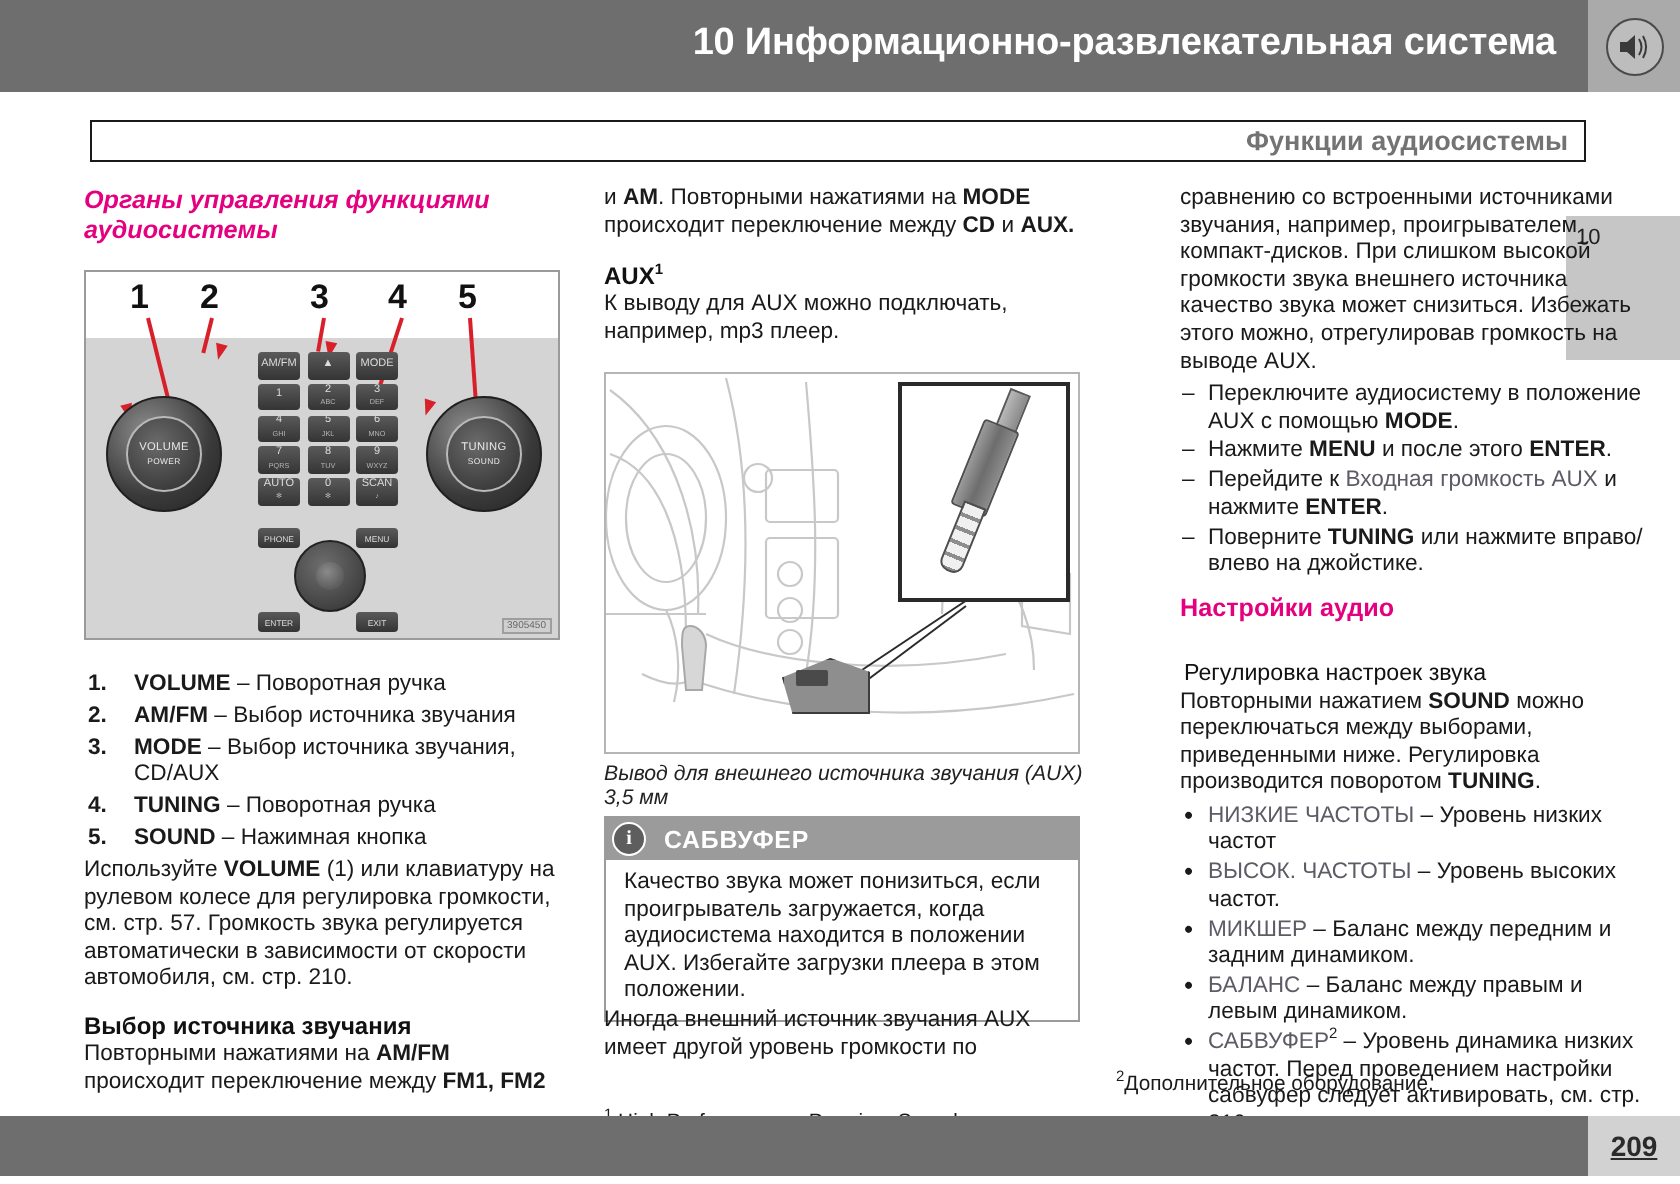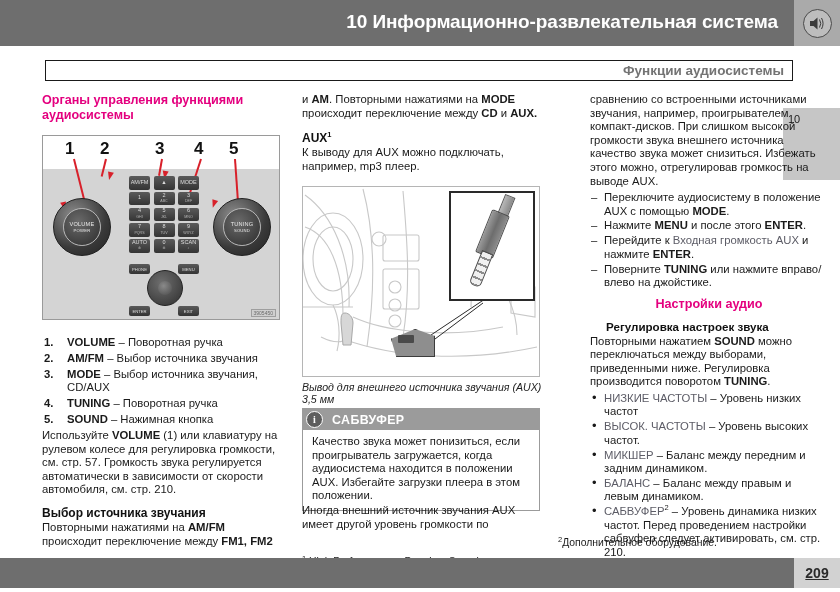--- a/index.html
+++ b/index.html
@@ -89,43 +89,43 @@
   }
 
   
   .col {
     position: absolute;
     top: 93px;
     width: 238px;
     font-size: 11.3px;
     line-height: 13.6px;
   }
-  .col-1 { left: 42px; }
+  .col-1 { left: 42px; font-style: italic; }
   .col-2 { left: 302px; }
   .col-3 { left: 590px; }
 
   .h-red {
     color: #e4007f;
     font-weight: bold;
     font-size: 12.6px;
     line-height: 14.6px;
     margin: 0 0 5px 0;
   }
   .h-black {
     color: #111;
     font-weight: bold;
     font-size: 12px;
     line-height: 14px;
     margin: 9px 0 1px 0;
   }
   .h-sub {
     color: #111;
-    font-weight: bold;
+    font-weight: normal;
     font-size: 11.6px;
-    margin: 0 0 1px 16px;
+    margin: 0 0 1px 2px;
   }
   p.body {
     margin: 0 0 0 0;
   }
   b { font-weight: bold; }
 
   
   ol.num {
     list-style: none;
     margin: 6px 0 0 0;
@@ -622,21 +622,21 @@
 <div class="col col-3">
   <p class="body">сравнению со встроенными источниками звучания, например, проигрывателем компакт-дисков. При слишком высокой громкости звука внешнего источника качество звука может снизиться. Избежать этого можно, отрегулировав громкость на выводе AUX.</p>
 
   <ul class="dash">
     <li><span class="mk">–</span><span>Переключите аудиосистему в положение AUX с помощью </span><b>MODE</b><span>.</span></li>
     <li><span class="mk">–</span><span>Нажмите </span><b>MENU</b><span> и после этого </span><b>ENTER</b><span>.</span></li>
     <li><span class="mk">–</span><span>Перейдите к </span><span class="grayword">Входная громкость AUX</span><span> и нажмите </span><b>ENTER</b><span>.</span></li>
     <li><span class="mk">–</span><span>Поверните </span><b>TUNING</b><span> или нажмите вправо/влево на джойстике.</span></li>
   </ul>
 
-  <div class="h-red" style="margin-top:7px; margin-bottom:9px;text-align:center;">Настройки аудио</div>
+  <div class="h-red" style="margin-top:7px; margin-bottom:19px;">Настройки аудио</div>
 
   <div class="h-sub">Регулировка настроек звука</div>
   <p class="body"><span>Повторными нажатием </span><b>SOUND</b><span> можно переключаться между выборами, приведенными ниже. Регулировка производится поворотом </span><b>TUNING</b><span>.</span></p>
 
   <ul class="bullet">
     <li><span class="mk">•</span><span class="grayword">НИЗКИЕ ЧАСТОТЫ</span><span> – Уровень низких частот</span></li>
     <li><span class="mk">•</span><span class="grayword">ВЫСОК. ЧАСТОТЫ</span><span> – Уровень высоких частот.</span></li>
     <li><span class="mk">•</span><span class="grayword">МИКШЕР</span><span> – Баланс между передним и задним динамиком.</span></li>
     <li><span class="mk">•</span><span class="grayword">БАЛАНС</span><span> – Баланс между правым и левым динамиком.</span></li>
     <li><span class="mk">•</span><span class="grayword">САБВУФЕР</span><sup>2</sup><span> – Уровень динамика низких частот. Перед проведением настройки сабвуфер следует активировать, см. стр. 210.</span></li>

